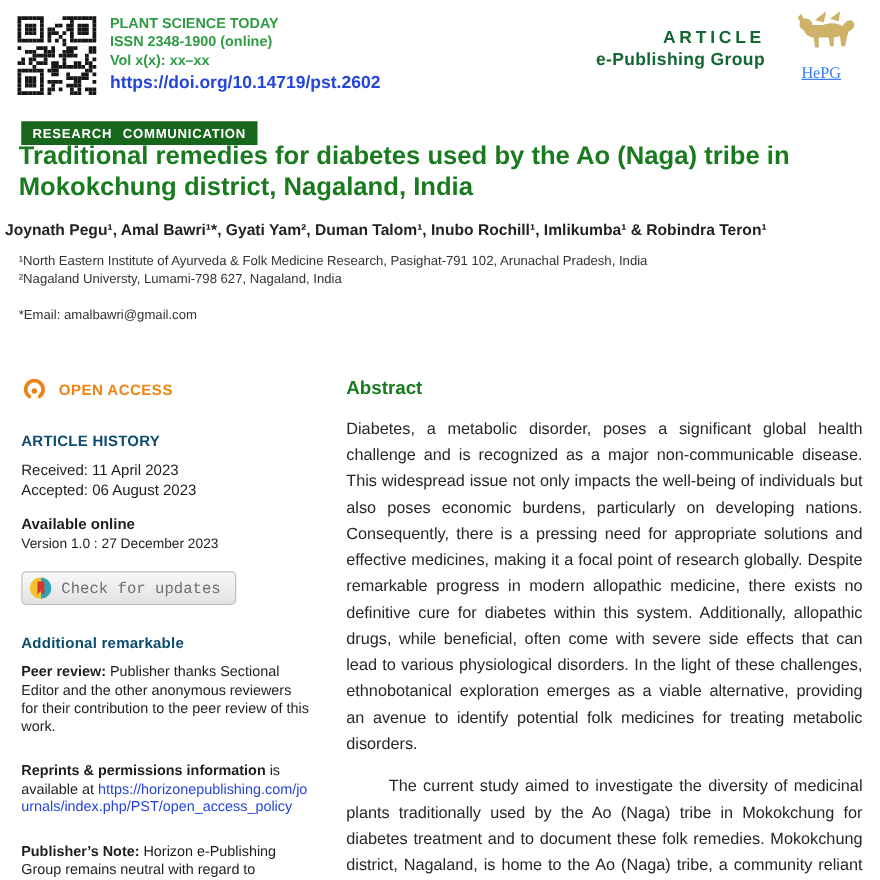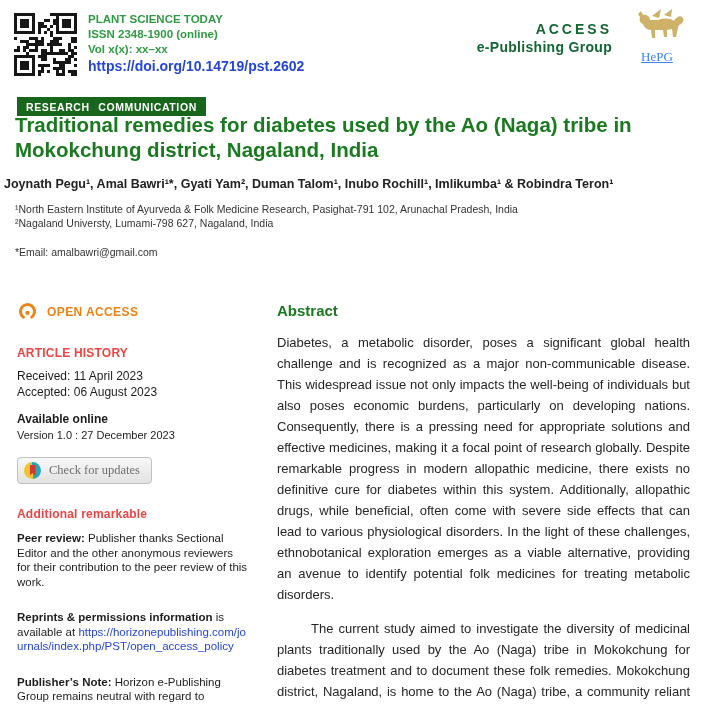--- a/index.html
+++ b/index.html
@@ -24,30 +24,30 @@
   .title{position:absolute;left:15px;top:112px;width:692px;margin:0;font-size:20.5px;
          line-height:25px;color:#1a7a1f;font-weight:bold;}
   .authors{position:absolute;left:4px;top:177px;width:689px;font-size:12.5px;font-weight:bold;color:#222;}
   .affils{position:absolute;left:15px;top:202px;font-size:10.5px;line-height:14px;color:#333;}
   .email{position:absolute;left:15px;top:246px;font-size:10.5px;color:#333;}
 
   
   .sidebar{position:absolute;left:17px;top:301px;width:232px;}
   .oa-row{display:flex;align-items:center;gap:9px;}
   .oa-text{color:#ef8214;font-weight:bold;font-size:12px;letter-spacing:.4px;}
-  .side-h{color:#ef4444;font-size:12px;font-weight:bold;margin:24px 0 0;letter-spacing:.2px;}
+  .side-h{color:#0c4a6e;font-size:12px;font-weight:bold;margin:24px 0 0;letter-spacing:.2px;}
   .side-h.add{margin-top:23px;}
   .side-line{font-size:12px;line-height:15px;color:#1d1d1d;}
   .rec{margin-top:9px;}
   .acc{margin-top:1px;}
   .avail{margin-top:12px;font-weight:bold;}
   .version{font-size:11px;margin-top:1px;}
   .check-btn{display:flex;align-items:center;gap:8px;margin-top:14px;padding:4px 11px 4px 6px;
              background:linear-gradient(#f8f8f8,#e2e2e2);border:1px solid #c0c0c0;border-radius:4px;
-             font-size:12.5px;color:#6f6f6f;font-family:Liberation Serif, serif;cursor:pointer;}
+             font-size:12.5px;color:#6f6f6f;font-family:Liberation Mono, monospace;cursor:pointer;}
   .cm-icon{width:17px;height:17px;border-radius:50%;flex:0 0 auto;
            background:conic-gradient(#2aa6b5 0 50%,#f2c230 50% 100%);position:relative;display:inline-block;}
   .cm-ribbon{position:absolute;left:5.5px;top:3px;width:6px;height:11px;background:#d6372f;
              clip-path:polygon(0 0,100% 0,100% 100%,50% 72%,0 100%);}
   .side-p{font-size:11.5px;line-height:14.5px;margin:10px 0 0;color:#1d1d1d;}
   .side-p.sp{margin-top:21px;}
   .side-link{color:#2545d9;text-decoration:none;word-break:break-all;}
 
   
   .main{position:absolute;left:277px;top:302px;width:413px;}
@@ -289,21 +289,21 @@
     </div>
 
   <div class="jmeta">
     <div class="jline">PLANT SCIENCE TODAY</div>
     <div class="jline">ISSN 2348-1900 (online)</div>
     <div class="jline">Vol x(x):  xx–xx</div>
     <a class="doi" href="#">https://doi.org/10.14719/pst.2602</a>
   </div>
 
   <div class="pub">
-    <div class="pub1">ACCESS</div>
+    <div class="pub1">ARTICLE</div>
     <div class="pub2">e-Publishing Group</div>
   </div>
 
   <div class="logo">
     <svg width="58" height="40" viewBox="0 0 58 40" aria-hidden="true">
       <g fill="#cdb268">
         <path d="M10 6 l3 -3 l2 4 c4 -1 7 2 7 5 l8 0 c6 -2 12 -2 16 1 c2 -4 6 -6 8 -4 c3 2 1 7 -3 8 l-1 3 l-2 9 l-3 0 l-1 -8 l-5 1 l0 7 l-3 0 l-1 -7 l-8 0 l0 8 l-3 0 l-1 -8 c-4 0 -7 -3 -8 -6 c-3 -1 -4 -4 -3 -7 z"></path>
         <path d="M24 8 l9 -7 l-2 9 z"></path>
         <path d="M36 7 l8 -6 l-1 8 z"></path>
       </g>

